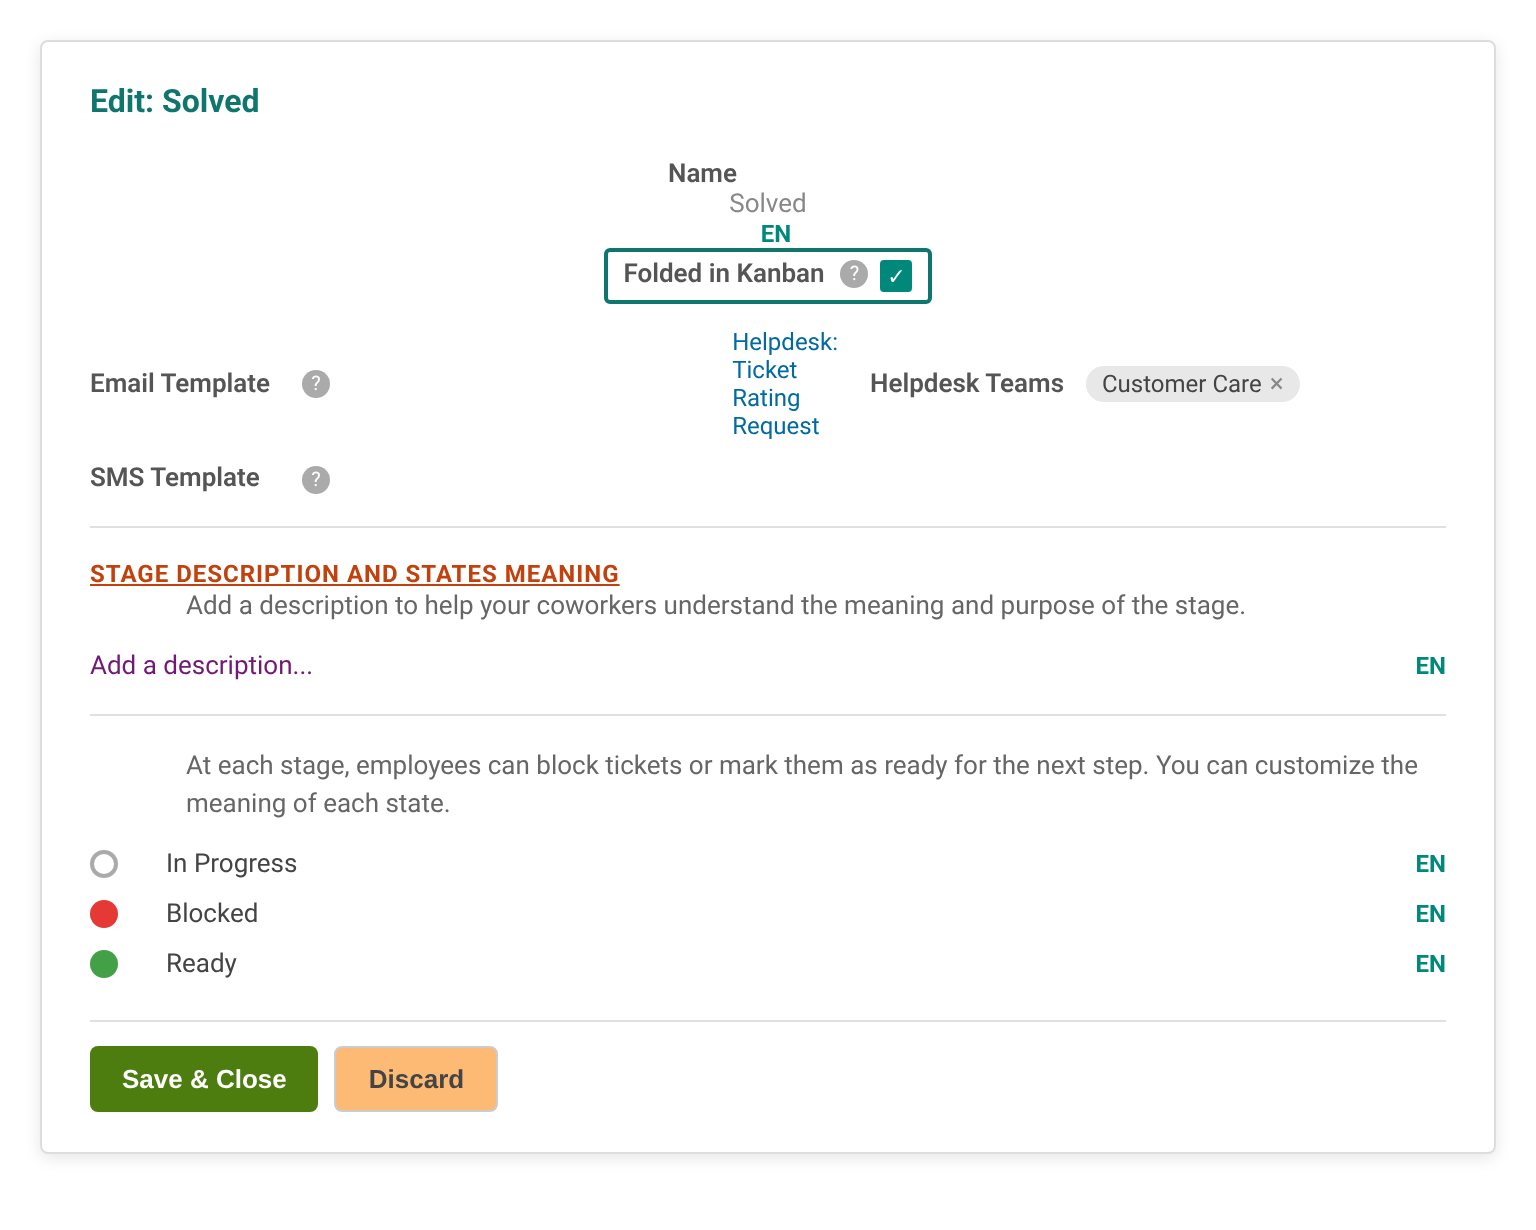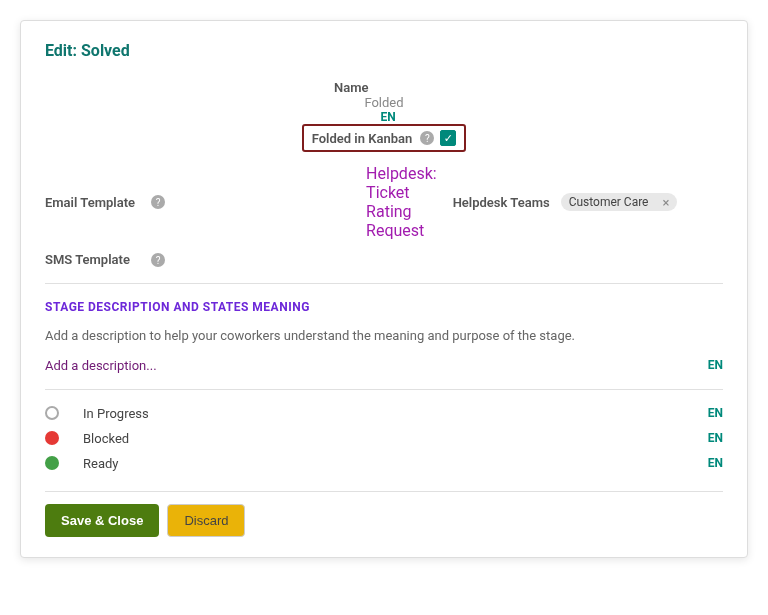--- a/index.html
+++ b/index.html
@@ -28,22 +28,22 @@
     .form-section {
       margin-bottom: 8px;
     }
     .field-label {
       color: #555;
       font-weight: 600;
       min-width: 100px;
       font-size: 13px;
     }
     .field-value {
-      color: #a21caf;
-      font-size: 16px;
+      color: #0369a1;
+      font-size: 12px;
     }
     .lang-badge {
       color: #00897b;
       font-size: 12px;
       font-weight: 700;
       margin-left: 8px;
     }
     .help-icon {
       display: inline-flex;
       align-items: center;
@@ -52,23 +52,23 @@
       height: 14px;
       border-radius: 50%;
       background: #aaa;
       color: #fff;
       font-size: 10px;
       cursor: pointer;
       margin-left: 2px;
     }
     .folded-kanban-box {
       display: flex;
-      align-items: center;
+      align-items: flex-start;
       gap: 6px;
-      border: 2px solid #7f1d1d;
+      border: 2px solid #0f766e;
       border-radius: 3px;
       padding: 4px 8px;
     }
     .folded-kanban-label {
       font-size: 13px;
       color: #555;
       font-weight: 600;
     }
     .checkbox-checked {
       width: 16px;
@@ -83,47 +83,48 @@
       font-size: 11px;
       cursor: pointer;
     }
     .tag-item {
       display: inline-flex;
       align-items: center;
       background: #e8e8e8;
       border-radius: 12px;
       padding: 2px 8px;
       font-size: 12px;
-      gap: 14px;
+      gap: 4px;
       color: #444;
     }
     .tag-remove {
       cursor: pointer;
       color: #888;
       font-size: 13px;
       line-height: 1;
     }
     .divider {
       border: none;
       border-top: 1px solid #e0e0e0;
       margin: 16px 0;
     }
     .section-title {
       font-size: 12px;
       font-weight: 700;
-      color: #6d28d9;
+      color: #c2410c;
       letter-spacing: 0.5px;
       text-transform: uppercase;
-      margin-bottom: 12px;
+      text-decoration: underline;
     }
     .description-text {
       color: #666;
       font-size: 13px;
       line-height: 1.5;
       margin-bottom: 12px;
+      margin-left: 48px;
     }
     .add-description {
       color: #aaa;
       font-size: 13px;
       display: flex;
       align-items: center;
       gap: 8px;
       margin-bottom: 4px;
     }
     .states-section {
@@ -167,27 +168,27 @@
       background: #4d7c0f;
       color: #fff;
       border: none;
       border-radius: 4px;
       padding: 8px 16px;
       font-size: 13px;
       font-weight: 600;
       cursor: pointer;
     }
     .btn-discard {
-      background: #eab308;
+      background: #fdba74;
       color: #444;
       border: 1px solid #ccc;
       border-radius: 4px;
       padding: 8px 16px;
       font-size: 13px;
-      font-weight: 400;
+      font-weight: 700;
       cursor: pointer;
     }
     .name-row {
       display: flex;
       align-items: center;
       margin-bottom: 12px;
       flex-direction: column;
     }
     .name-label {
       color: #555;
@@ -202,21 +203,21 @@
     }
   </style>
 </head>
 <body>
 
 <div class="modal-container">
   <div class="modal-title">Edit: Solved</div>
 
   <div class="name-row">
     <div class="name-label">Name</div>
-    <div class="name-value">Folded</div>
+    <div class="name-value">Solved</div>
     <span class="lang-badge">EN</span>
 
     <div style="flex:1"></div>
 
     <div class="folded-kanban-box">
       <span class="folded-kanban-label">Folded in Kanban</span>
       <span class="help-icon">?</span>
       <div class="checkbox-checked">✓</div>
     </div>
   </div>
@@ -251,20 +252,21 @@
     <div class="section-title">STAGE DESCRIPTION AND STATES MEANING</div>
     <p class="description-text">Add a description to help your coworkers understand the meaning and purpose of the stage.</p>
 
     <div class="add-description" style="display:flex; align-items:center; margin-bottom:4px;">
       <span style="color:#701a75; flex:1;">Add a description...</span>
       <span class="lang-badge">EN</span>
     </div>
 
     <hr class="divider">
 
+    <p class="description-text">At each stage, employees can block tickets or mark them as ready for the next step. You can customize the meaning of each state.</p>
 
     <div class="states-section">
       <div class="state-row">
         <div class="state-dot dot-gray"></div>
         <span class="state-label">In Progress</span>
         <span class="lang-badge">EN</span>
       </div>
       <div class="state-row">
         <div class="state-dot dot-red"></div>
         <span class="state-label">Blocked</span>

